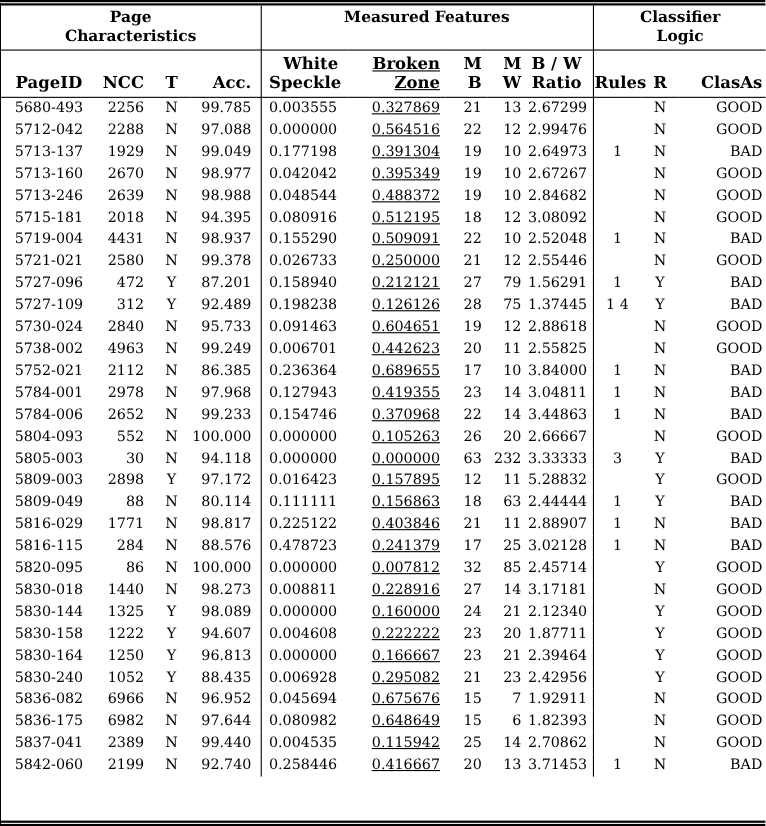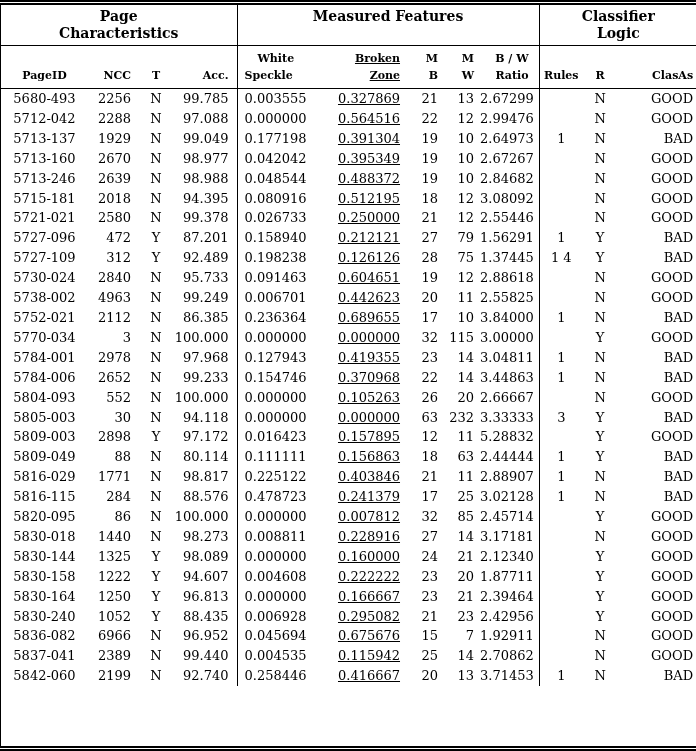--- a/index.html
+++ b/index.html
@@ -28,21 +28,21 @@
   tr.groups th {
     vertical-align: top;
     text-align: center;
     font-size: 14px;
     line-height: 17px;
     padding: 3px 0 3px 0;
     border-bottom: 1px solid #000;
   }
   tr.cols th {
     vertical-align: bottom;
-    font-size: 11px;
+    font-size: 15px;
     line-height: 17px;
     padding-top: 4px;
     padding-bottom: 4px;
     border-bottom: 1px solid #000;
     white-space: nowrap;
   }
   tbody td {
     font-size: 13px;
     line-height: 19.9px;
     height: 19.9px;
@@ -226,20 +226,34 @@
           <td class="c4">0.080916</td>
           <td class="c5">0.512195</td>
           <td class="c6">18</td>
           <td class="c7">12</td>
           <td class="c8 sep">3.08092</td>
           <td class="c9"></td>
           <td class="c10">N</td>
           <td class="c11">GOOD</td>
         </tr>
         <tr>
+          <td class="c0">5719-004</td>
+          <td class="c1">4431</td>
+          <td class="c2">N</td>
+          <td class="c3 sep">98.937</td>
+          <td class="c4">0.155290</td>
+          <td class="c5">0.509091</td>
+          <td class="c6">22</td>
+          <td class="c7">10</td>
+          <td class="c8 sep">2.52048</td>
+          <td class="c9">1</td>
+          <td class="c10">N</td>
+          <td class="c11">BAD</td>
+        </tr>
+        <tr>
           <td class="c0">5721-021</td>
           <td class="c1">2580</td>
           <td class="c2">N</td>
           <td class="c3 sep">99.378</td>
           <td class="c4">0.026733</td>
           <td class="c5">0.250000</td>
           <td class="c6">21</td>
           <td class="c7">12</td>
           <td class="c8 sep">2.55446</td>
           <td class="c9"></td>
@@ -310,34 +324,20 @@
           <td class="c4">0.236364</td>
           <td class="c5">0.689655</td>
           <td class="c6">17</td>
           <td class="c7">10</td>
           <td class="c8 sep">3.84000</td>
           <td class="c9">1</td>
           <td class="c10">N</td>
           <td class="c11">BAD</td>
         </tr>
         <tr>
-          <td class="c0">5770-034</td>
-          <td class="c1">3</td>
-          <td class="c2">N</td>
-          <td class="c3 sep">100.000</td>
-          <td class="c4">0.000000</td>
-          <td class="c5">0.000000</td>
-          <td class="c6">32</td>
-          <td class="c7">115</td>
-          <td class="c8 sep">3.00000</td>
-          <td class="c9"></td>
-          <td class="c10">Y</td>
-          <td class="c11">GOOD</td>
-        </tr>
-        <tr>
           <td class="c0">5784-001</td>
           <td class="c1">2978</td>
           <td class="c2">N</td>
           <td class="c3 sep">97.968</td>
           <td class="c4">0.127943</td>
           <td class="c5">0.419355</td>
           <td class="c6">23</td>
           <td class="c7">14</td>
           <td class="c8 sep">3.04811</td>
           <td class="c9">1</td>
@@ -534,20 +534,34 @@
           <td class="c4">0.045694</td>
           <td class="c5">0.675676</td>
           <td class="c6">15</td>
           <td class="c7">7</td>
           <td class="c8 sep">1.92911</td>
           <td class="c9"></td>
           <td class="c10">N</td>
           <td class="c11">GOOD</td>
         </tr>
         <tr>
+          <td class="c0">5836-175</td>
+          <td class="c1">6982</td>
+          <td class="c2">N</td>
+          <td class="c3 sep">97.644</td>
+          <td class="c4">0.080982</td>
+          <td class="c5">0.648649</td>
+          <td class="c6">15</td>
+          <td class="c7">6</td>
+          <td class="c8 sep">1.82393</td>
+          <td class="c9"></td>
+          <td class="c10">N</td>
+          <td class="c11">GOOD</td>
+        </tr>
+        <tr>
           <td class="c0">5837-041</td>
           <td class="c1">2389</td>
           <td class="c2">N</td>
           <td class="c3 sep">99.440</td>
           <td class="c4">0.004535</td>
           <td class="c5">0.115942</td>
           <td class="c6">25</td>
           <td class="c7">14</td>
           <td class="c8 sep">2.70862</td>
           <td class="c9"></td>

